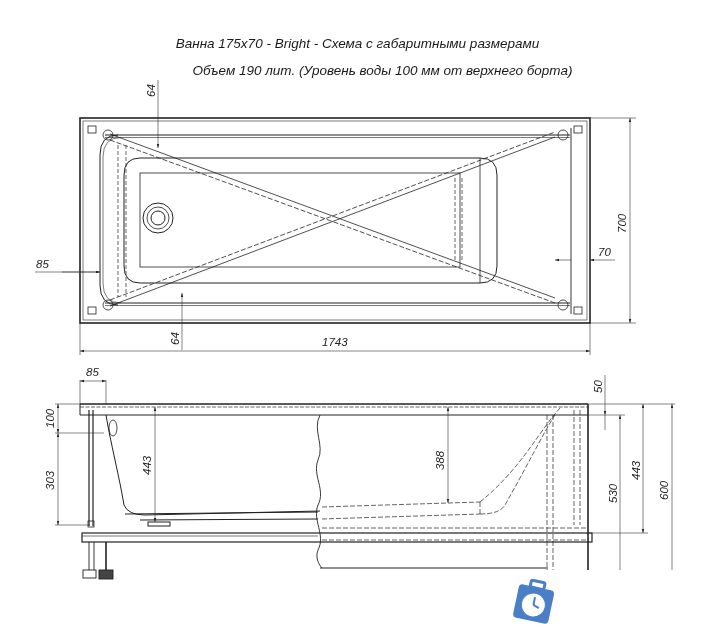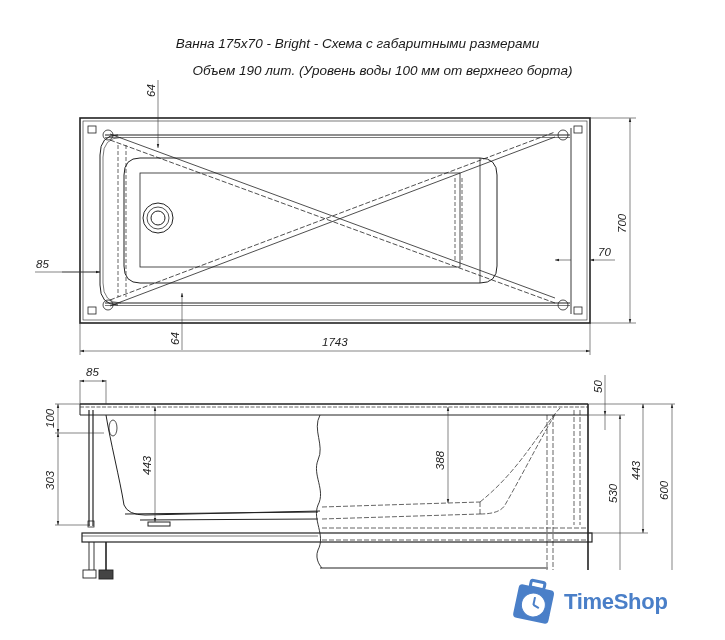--- a/index.html
+++ b/index.html
@@ -199,14 +199,13 @@
     <g transform="rotate(12 24 24)">
       <rect x="17" y="3" width="14" height="7" rx="2" fill="none" stroke="#4a7fc8" stroke-width="3"></rect>
       <rect x="6" y="9" width="36" height="34" rx="4" fill="#4a7fc8"></rect>
       <circle cx="24" cy="27" r="12" fill="#ffffff"></circle>
       <circle cx="24" cy="27" r="12" fill="none" stroke="#4a7fc8" stroke-width="1"></circle>
       <line x1="24" y1="27" x2="24" y2="19" stroke="#4a7fc8" stroke-width="2"></line>
       <line x1="24" y1="27" x2="30" y2="29" stroke="#4a7fc8" stroke-width="2"></line>
       <path d="M36,30 L42,34 L36,36" fill="#4a7fc8"></path>
     </g>
   </svg>
-  <span class="logo-text">TimeShop</span>
 </div>
 
 </body></html>

